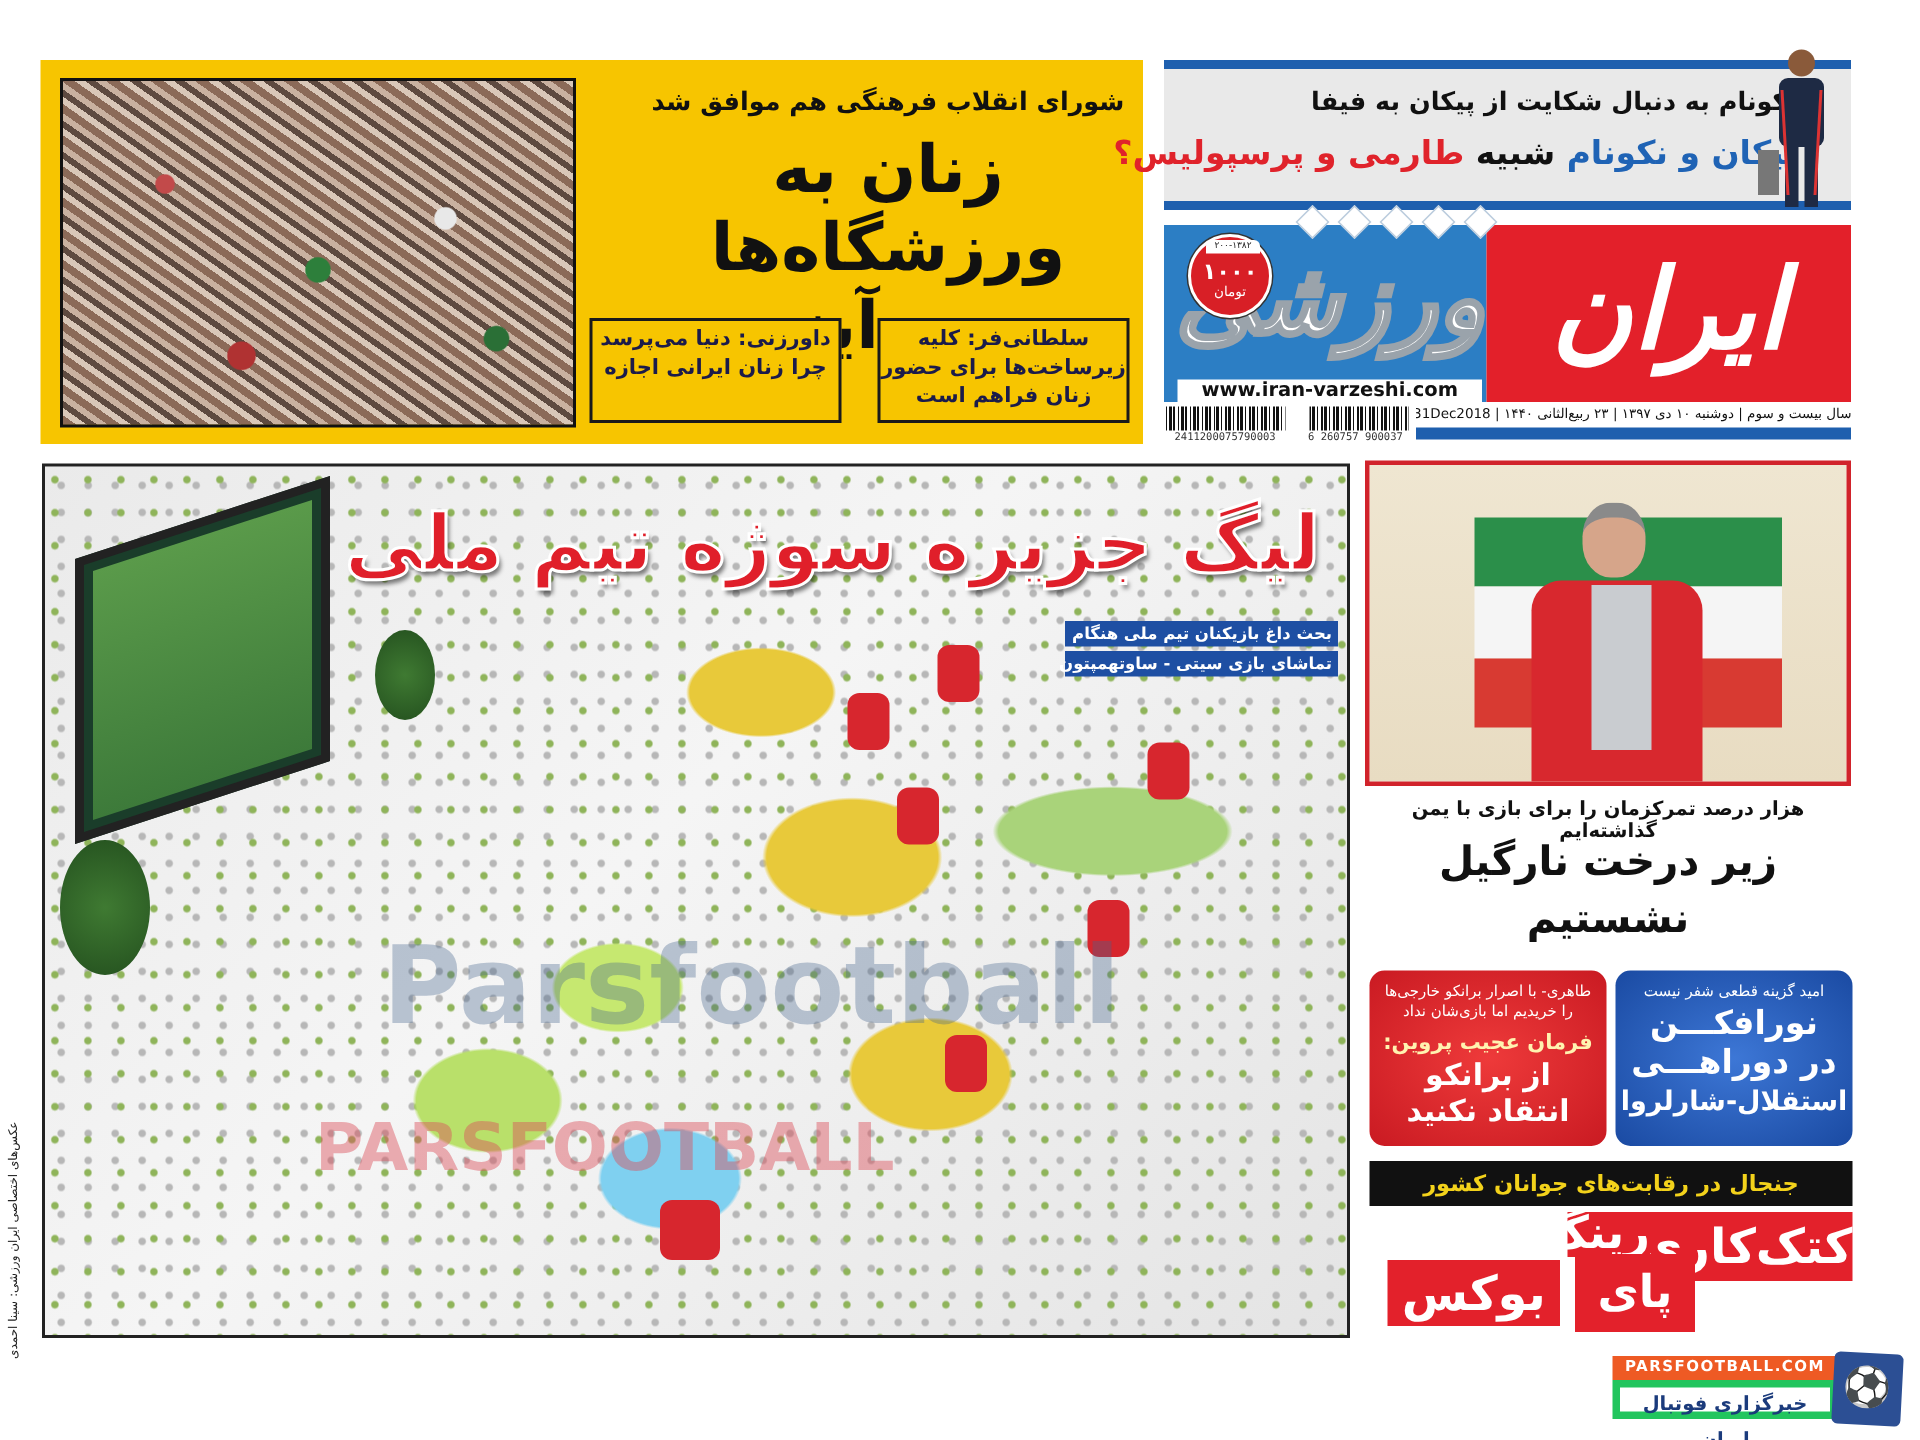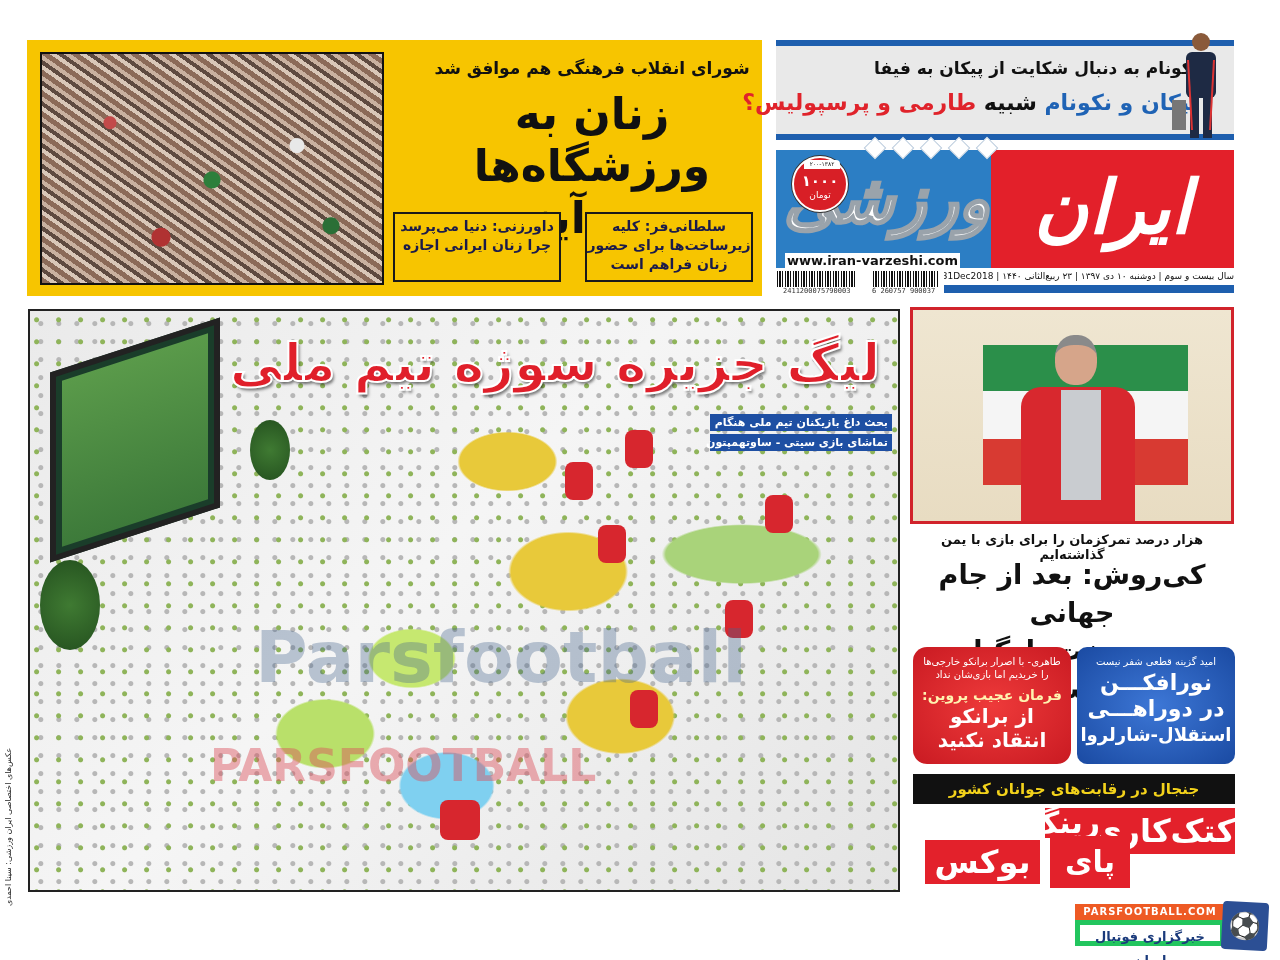--- a/index.html
+++ b/index.html
@@ -36,21 +36,21 @@
   .mast-blue { left: 776px; top: 150px; width: 215px; height: 118px; background: #2c7ec4; }
   .mast-red { left: 991px; top: 150px; width: 243px; height: 118px; background: #e3202a; }
   .mast-title-red { left: 991px; top: 148px; width: 243px; text-align: center; font-size: 74px; font-weight: 900; color: #fff; line-height: 118px; font-style: italic; letter-spacing: -2px; }
   .mast-title-blue { left: 790px; top: 150px; width: 200px; text-align: center; font-size: 66px; font-weight: 900; color: #fff; line-height: 100px; -webkit-text-stroke: 3px #9aa3ab; font-style: italic; }
   .diamonds { left: 855px; top: 140px; width: 140px; height: 20px; display: flex; gap: 12px; }
   .diamond { width: 16px; height: 16px; background: #fff; transform: rotate(45deg); border: 1px solid #bcd; }
   .price-badge { left: 792px; top: 156px; width: 56px; height: 56px; border-radius: 50%; background: #d81f26; border: 2px solid #fff; box-shadow: 0 0 0 1px #333; color: #fff; text-align: center; direction: ltr; }
   .price-badge .num { font-size: 15px; font-weight: bold; margin-top: 14px; letter-spacing: 1px; }
   .price-badge .cur { font-size: 9px; }
   .price-badge .tag { position: absolute; top: 2px; left: 10px; width: 36px; height: 9px; background: #fff; color: #222; font-size: 6px; border-radius: 4px 4px 0 0; }
-  .mast-url { left: 785px; top: 253px; font-size: 13px; font-weight: bold; color: #111; direction: ltr; background: #fff; padding: 0 2px; font-family: "DejaVu Sans", sans-serif; }
+  .mast-url { left: 785px; top: 253px; font-size: 13px; font-weight: bold; color: #111; direction: ltr; background: #fff; padding: 0 16px; font-family: "DejaVu Sans", sans-serif; }
   .dateline { left: 944px; top: 271px; width: 290px; height: 13px; font-size: 9px; color: #111; white-space: nowrap; text-align: right; overflow: hidden; }
   .date-blue-bar { left: 944px; top: 285px; width: 290px; height: 8px; background: #1e5fae; }
   .barcode { top: 271px; height: 16px; background: repeating-linear-gradient(90deg, #111 0 1px, #fff 1px 2px, #111 2px 4px, #fff 4px 5px, #111 5px 6px, #fff 6px 8px); }
   .barcode.a { left: 777px; width: 80px; }
   .barcode.b { left: 873px; width: 66px; }
   .barcode-num { top: 287px; font-size: 7px; color: #333; direction: ltr; font-family: "DejaVu Sans Mono", monospace; }
 
   
   .main-photo { left: 28px; top: 309px; width: 872px; height: 583px; border: 2px solid #222; overflow: hidden;
     background:
@@ -85,21 +85,21 @@
   .flag .r { height: 33%; background: #d83a32; }
   .coach { position: absolute; left: 100px; top: 25px; width: 130px; height: 195px; }
   .coach .head { position: absolute; left: 42px; top: 0; width: 42px; height: 50px; border-radius: 45%; background: #d6a58a; border-top: 10px solid #8a8a8a; }
   .coach .body { position: absolute; left: 8px; top: 52px; width: 114px; height: 140px; background: #d8282e; border-radius: 20px 20px 0 0; }
   .coach .shirt { position: absolute; left: 48px; top: 55px; width: 40px; height: 110px; background: #c9ccd0; }
 
   .coach-kicker { left: 910px; top: 532px; width: 324px; text-align: center; font-size: 13px; font-weight: bold; color: #111; }
   .coach-headline { left: 910px; top: 556px; width: 324px; text-align: center; font-size: 27px; line-height: 38px; font-weight: 900; color: #111; }
 
   .box { top: 647px; width: 158px; height: 117px; border-radius: 10px; color: #fff; text-align: center; }
-  .box.red { left: 913px; background: radial-gradient(#ee3a3a, #c91a22); border-radius: 14px; }
+  .box.red { left: 913px; background: radial-gradient(#ee3a3a, #c91a22); }
   .box.blue { left: 1077px; background: radial-gradient(#3d77d6, #1a4aa2); }
   .box .k { font-size: 10px; line-height: 13px; padding: 8px 6px 2px; }
   .box .h { font-size: 22px; line-height: 26px; font-weight: 900; }
   .box.red .m { font-size: 14px; font-weight: bold; color: #fff3b0; margin-top: 4px; }
   .box.red .h { font-size: 20px; line-height: 22px; margin-top: 2px; }
 
   .black-strip { left: 913px; top: 774px; width: 322px; height: 30px; background: #111; color: #f3d21b; font-size: 15px; font-weight: bold; text-align: center; line-height: 30px; }
   .red-block { background: #e3212b; color: #fff; font-weight: 900; text-align: center; }
   .rb1 { left: 1100px; top: 808px; width: 135px; height: 46px; font-size: 32px; line-height: 46px; }
   .rb2 { left: 1050px; top: 836px; width: 80px; height: 52px; font-size: 30px; line-height: 52px; }
@@ -199,21 +199,20 @@
       <div class="r"></div>
   </div>
   <div class="coach">
     <div class="body"></div>
     <div class="shirt"></div>
     <div class="head"></div>
   </div>
 </div>
 <div class="abs coach-kicker">هزار درصد تمرکزمان را برای بازی با یمن گذاشته‌ایم</div>
 <div class="abs coach-headline">
-  <div>کی‌روش: بعد از جام جهانی</div>
   <div>زیر درخت نارگیل نشستیم</div>
 </div>
 
 <div class="abs box blue">
   <div class="k">امید گزینه قطعی شفر نیست</div>
   <div class="h">نورافکـــن</div>
   <div class="h">در دوراهـــی</div>
   <div class="h" style="font-size:18px">استقلال-شارلروا</div>
 </div>
 <div class="abs box red">

